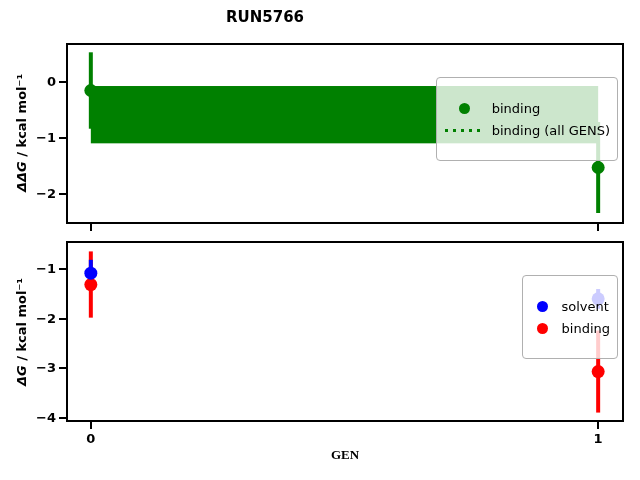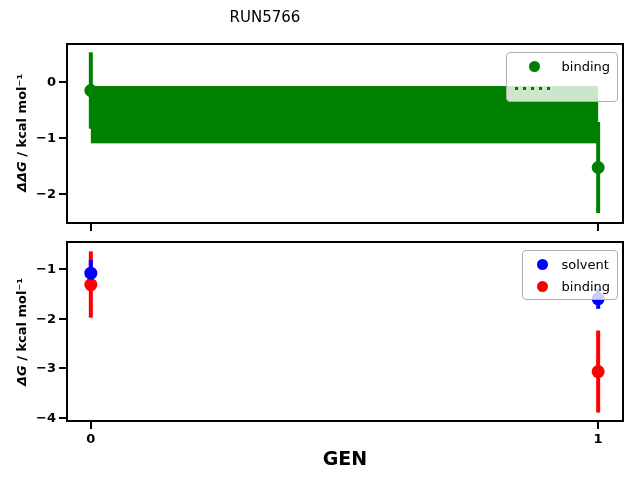--- a/index.html
+++ b/index.html
@@ -3,49 +3,49 @@
 <meta charset="utf-8">
 <style>
   html,body{margin:0;padding:0;background:#ffffff;}
   #fig{
     position:relative;width:640px;height:480px;background:#ffffff;
     font-family:"DejaVu Sans","Liberation Sans",sans-serif;color:#000;
     overflow:hidden;
   }
   .suptitle{
     position:absolute;top:8px;left:0;width:530px;text-align:center;
-    font-size:15px;font-weight:normal;
+    font-size:15px;font-weight:bold;
   }
   .axes{
     position:absolute;border:2px solid #000;background:#fff;box-sizing:content-box;
   }
   #axes-0{left:66px;top:43px;width:554px;height:177px;}
   #axes-1{left:66px;top:241px;width:554px;height:177px;}
   .axes svg{position:absolute;left:0;top:0;}
   .ylabel{
     position:absolute;white-space:nowrap;font-size:13px;font-weight:bold;
     transform:translate(-50%,-50%) rotate(-90deg);
   }
   #ylabel-0{left:21px;top:133px;}
   #ylabel-1{left:21px;top:332px;}
   .ylabel .math{font-style:italic;}
   .xlabel{
     position:absolute;left:68px;top:447px;width:554px;text-align:center;
-    font-size:19px;font-weight:bold;
+    font-size:13px;font-weight:bold;font-family:Liberation Serif, serif;
   }
   .tick{position:absolute;background:#000;}
   .tick-label{
     position:absolute;font-size:13px;font-weight:bold;line-height:16px;height:16px;
   }
   .tick-label.y{text-align:right;width:40px;}
   .tick-label.x{text-align:center;width:24px;}
   .legend{
     position:absolute;z-index:2;background:rgba(255,255,255,0.8);
-    border:1px solid #b0b0b0;border-radius:4px;padding:3px 7px;
-    display:flex;flex-direction:column;gap:2px;
+    border:1px solid #b0b0b0;border-radius:4px;padding:20px 7px;
+    display:flex;flex-direction:column;gap:2px;margin-top:25px;
   }
   #legend-0{top:7px;right:4px;}
   #legend-1{top:7px;right:4px;justify-content:space-between;}
   .legend-row{display:flex;align-items:center;height:20px;}
   .legend .glyph{display:flex;justify-content:center;align-items:center;flex:none;}
   #legend-0 .glyph{width:42px;}
   #legend-1 .glyph{width:26px;}
   .legend-label{font-size:13px;margin-left:6px;white-space:nowrap;}
   .dot{width:11px;height:11px;border-radius:50%;background:var(--c,#000);display:inline-block;}
   .dotted-line{
@@ -77,20 +77,21 @@
       <div class="legend-row">
         <span class="glyph">
             <span class="dot" style="--c: #008000;"></span>
           </span>
         <span class="legend-label">binding</span>
       </div>
       <div class="legend-row">
         <span class="glyph">
             <span class="dotted-line" style="--c: #008000;"></span>
           </span>
+        <span class="legend-label">binding (all GENS)</span>
       </div>
     </div>
   </div>
 
   <div class="axes" id="axes-1">
     <svg id="svg-1" width="554" height="177">
         <line x1="22.829670329670332" x2="22.829670329670332" y1="8.405027932960897" y2="74.65642458100558" stroke="#ff0000" stroke-width="4"></line>
         <line x1="530.1556776556777" x2="530.1556776556777" y1="87.51117318435753" y2="169.58379888268155" stroke="#ff0000" stroke-width="4"></line>
         <line x1="22.829670329670332" x2="22.829670329670332" y1="16.810055865921793" y2="43.50837988826816" stroke="#0000ff" stroke-width="4"></line>
         <line x1="530.1556776556777" x2="530.1556776556777" y1="45.98044692737431" y2="65.75698324022346" stroke="#0000ff" stroke-width="4"></line>

